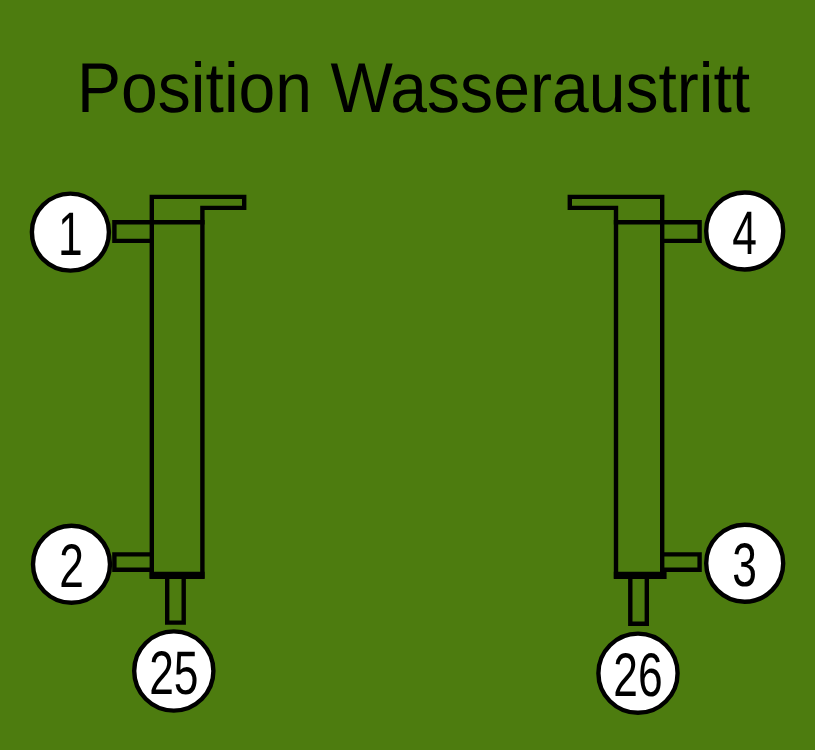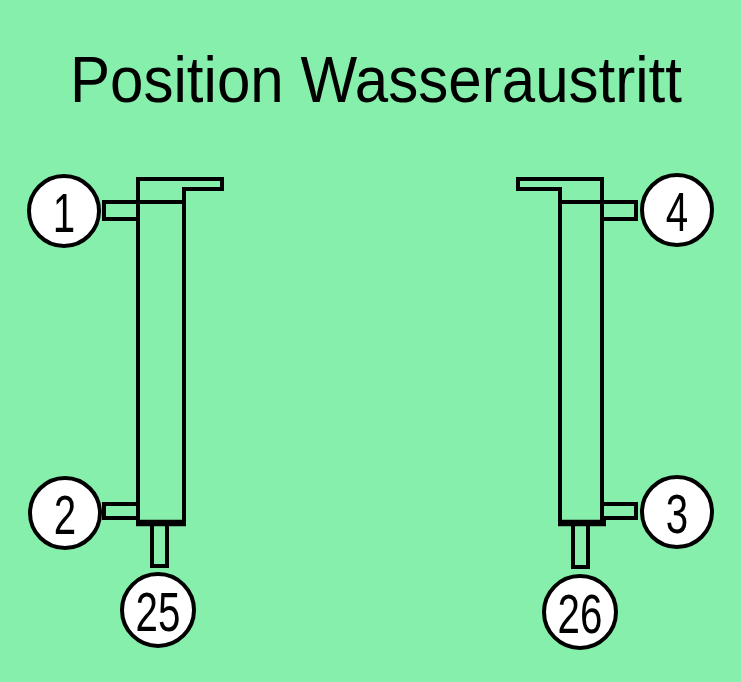--- a/index.html
+++ b/index.html
@@ -4,21 +4,21 @@
 <style>
   html, body {
     margin: 0;
     padding: 0;
     background: #ffffff;
   }
   .page {
     position: relative;
     width: 741px;
     height: 682px;
-    background: #86efac;
+    background: #4d7c0f;
     overflow: hidden;
     font-family: "Liberation Sans", sans-serif;
   }
   svg text {
     font-family: "Liberation Sans", sans-serif;
     fill: #000000;
   }
   .title-text {
     font-size: 64px;
   }

